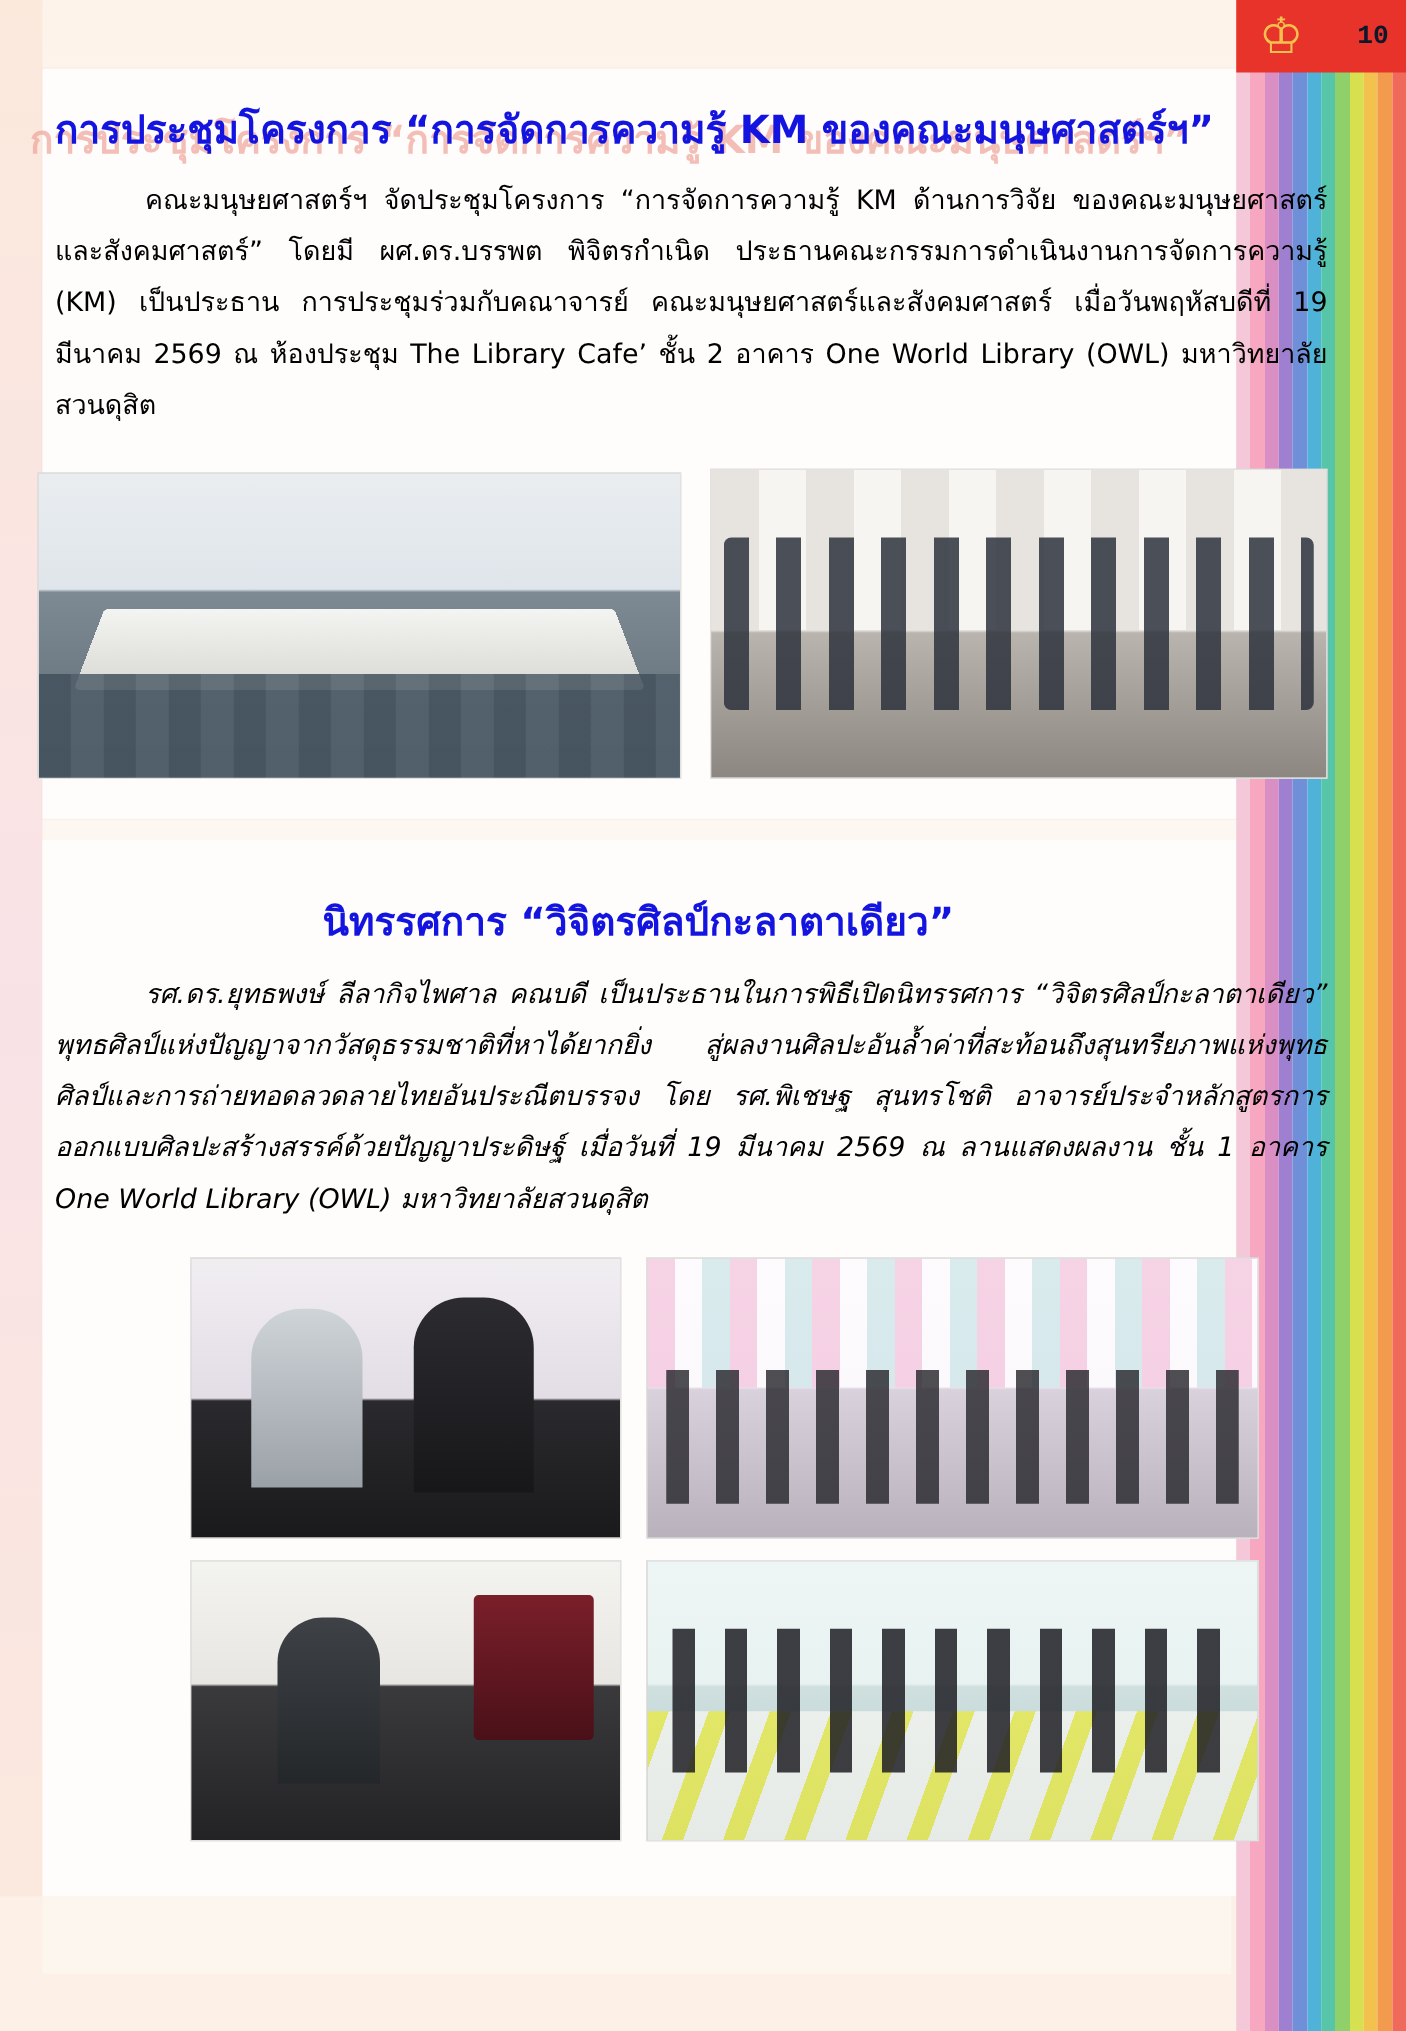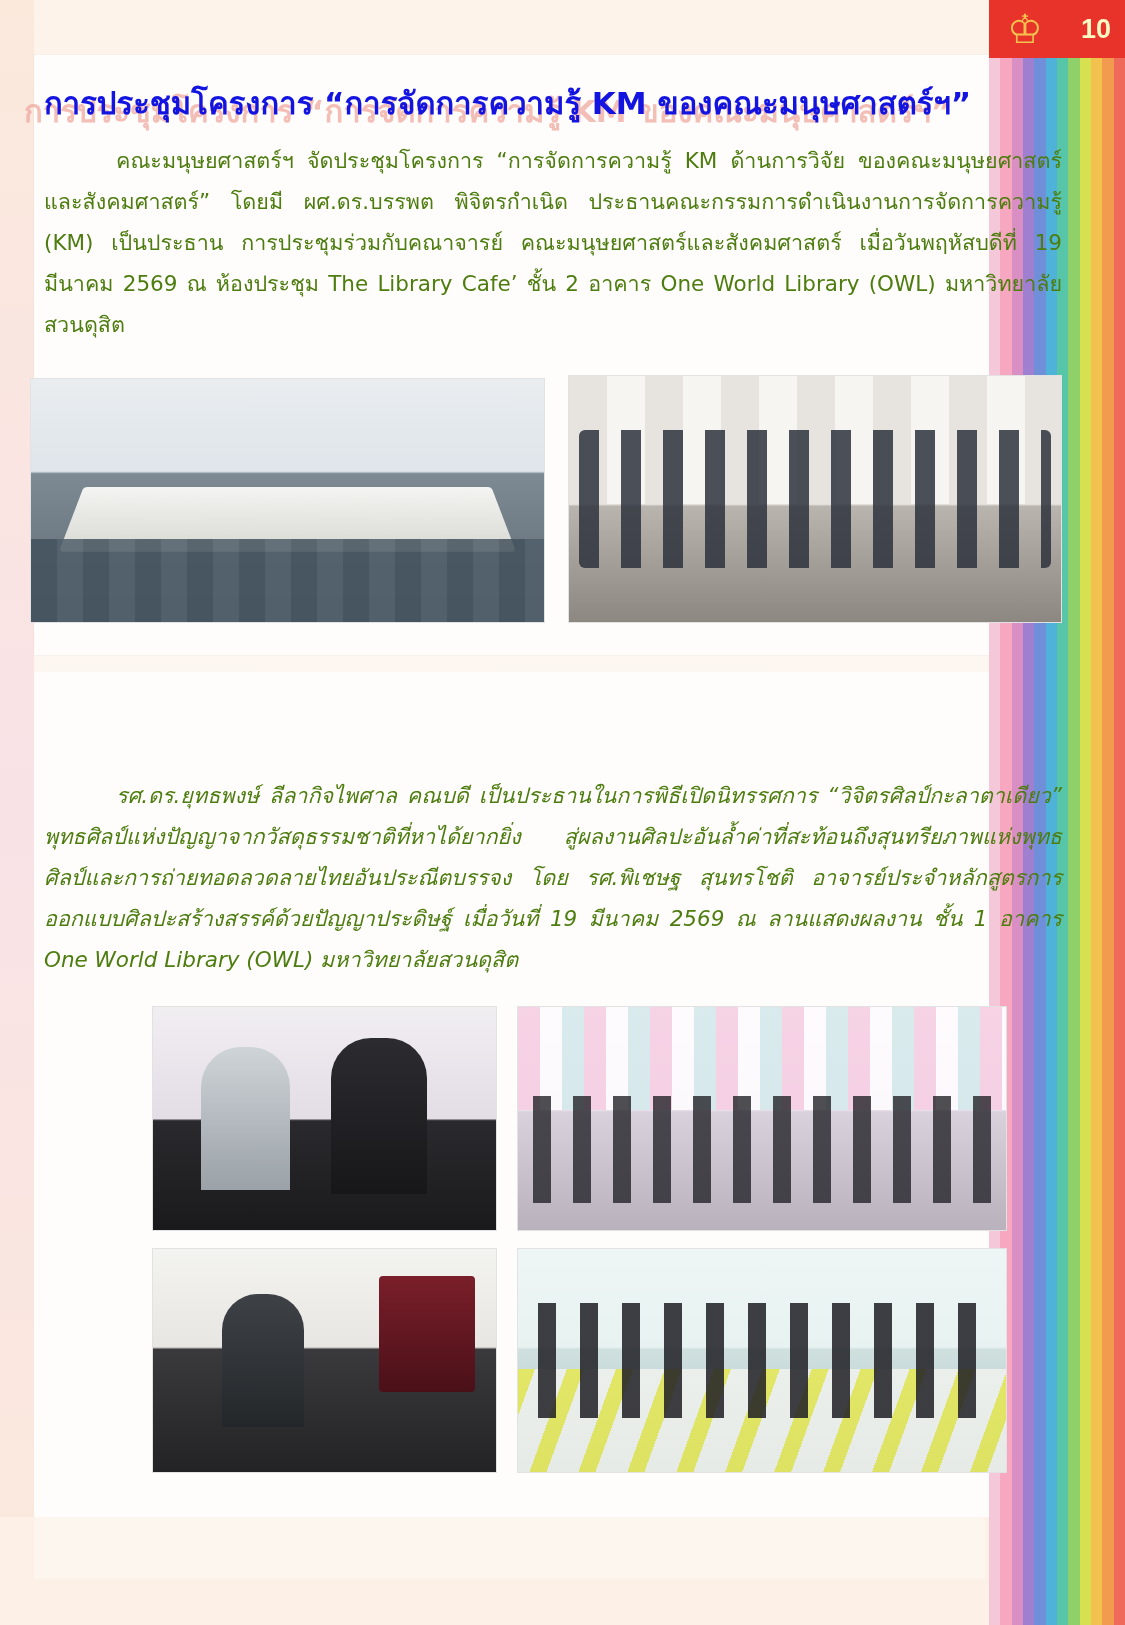--- a/index.html
+++ b/index.html
@@ -89,24 +89,24 @@
   }
   .horse-glyph {
     position: absolute;
     left: 18px;
     top: 4px;
     font-size: 40px;
     line-height: 50px;
     color: #f2c14e;
   }
   .page-number {
-    color: #fef9c3;
-    font-size: 27px;
+    color: #0f172a;
+    font-size: 21px;
     font-weight: bold;
-    font-family: Liberation Sans, sans-serif;
+    font-family: Liberation Mono, monospace;
     position: relative;
     z-index: 3;
   }
 
   
   .content {
     position: absolute;
     left: 0; top: 0; right: 0; bottom: 0;
   }
 
@@ -129,21 +129,21 @@
     white-space: nowrap;
     opacity: 0.75;
   }
   .headline-shadow-1 { left: 24px; top: 86px; }
 
   .para {
     position: absolute;
     font-family: "DejaVu Sans", sans-serif;
     font-size: 21.5px;
     line-height: 41px;
-    color: #4d7c0f;
+    color: #000000;
     text-indent: 72px;
     text-align: justify;
   }
   .para-1 { left: 44px; top: 140px; width: 1018px; }
   .para-2 { left: 44px; top: 775px; width: 1018px; font-style: italic; }
 
   
   .photo {
     position: absolute;
     overflow: hidden;
@@ -284,20 +284,21 @@
     <div class="headline headline-1">การประชุมโครงการ “การจัดการความรู้ KM ของคณะมนุษศาสตร์ฯ”</div>
     <div class="para para-1">คณะมนุษยศาสตร์ฯ จัดประชุมโครงการ “การจัดการความรู้ KM ด้านการวิจัย ของคณะมนุษยศาสตร์และสังคมศาสตร์” โดยมี ผศ.ดร.บรรพต พิจิตรกำเนิด ประธานคณะกรรมการดำเนินงานการจัดการความรู้ (KM) เป็นประธาน การประชุมร่วมกับคณาจารย์ คณะมนุษยศาสตร์และสังคมศาสตร์ เมื่อวันพฤหัสบดีที่ 19 มีนาคม 2569 ณ ห้องประชุม The Library Cafe’ ชั้น 2 อาคาร One World Library (OWL) มหาวิทยาลัยสวนดุสิต</div>
 
     <div class="photo ph1">
       <div class="scene sc-meeting"></div>
     </div>
     <div class="photo ph2">
       <div class="scene sc-group"></div>
     </div>
 
+    <div class="headline headline-2">นิทรรศการ “วิจิตรศิลป์กะลาตาเดียว”</div>
     <div class="para para-2">รศ.ดร.ยุทธพงษ์ ลีลากิจไพศาล คณบดี เป็นประธานในการพิธีเปิดนิทรรศการ “วิจิตรศิลป์กะลาตาเดียว” พุทธศิลป์แห่งปัญญาจากวัสดุธรรมชาติที่หาได้ยากยิ่ง สู่ผลงานศิลปะอันล้ำค่าที่สะท้อนถึงสุนทรียภาพแห่งพุทธศิลป์และการถ่ายทอดลวดลายไทยอันประณีตบรรจง โดย รศ.พิเชษฐ สุนทรโชติ อาจารย์ประจำหลักสูตรการออกแบบศิลปะสร้างสรรค์ด้วยปัญญาประดิษฐ์ เมื่อวันที่ 19 มีนาคม 2569 ณ ลานแสดงผลงาน ชั้น 1 อาคาร One World Library (OWL) มหาวิทยาลัยสวนดุสิต</div>
 
     <div class="photo ph3">
       <div class="scene sc-speaker"></div>
     </div>
     <div class="photo ph4">
       <div class="scene sc-exhibit"></div>
     </div>
     <div class="photo ph5">
       <div class="scene sc-speaker2"></div>

